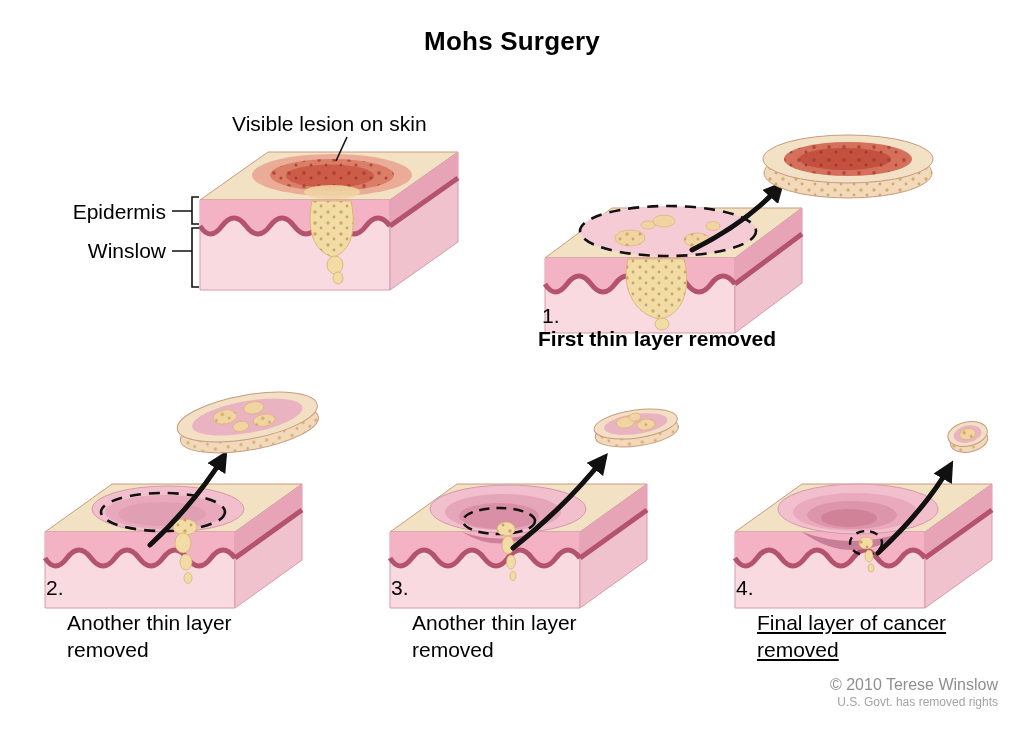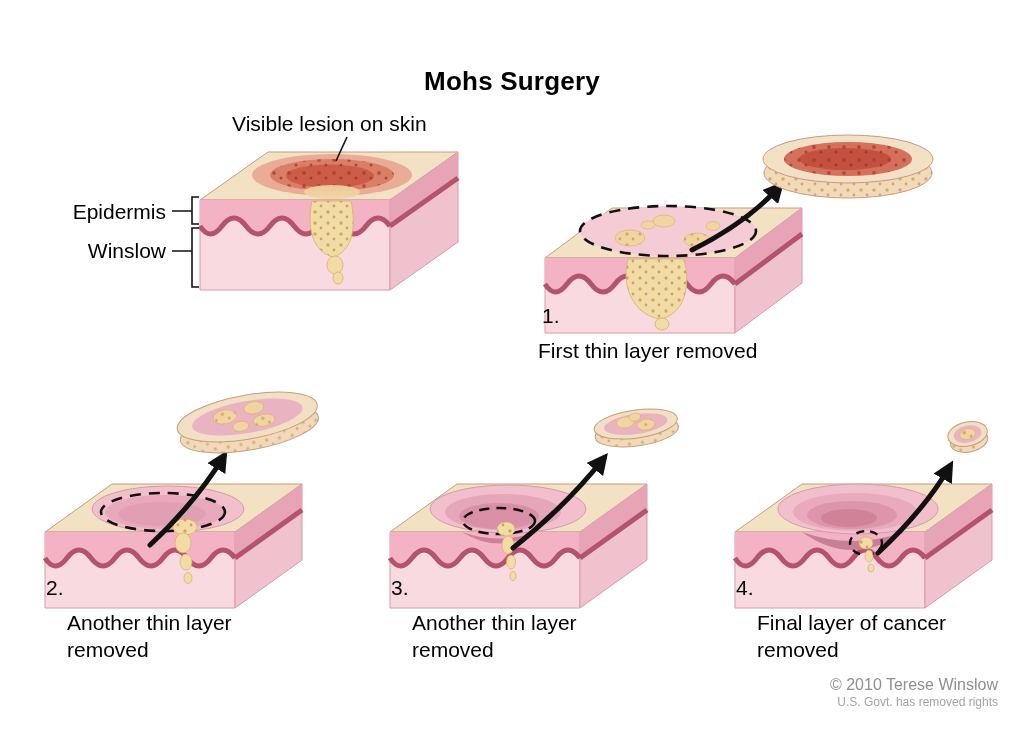--- a/index.html
+++ b/index.html
@@ -5,21 +5,21 @@
   * { box-sizing: border-box; }
   html, body { margin: 0; padding: 0; background: #ffffff; }
   .page {
     position: relative; width: 1024px; height: 731px; background: #ffffff;
     font-family: "Liberation Sans", "DejaVu Sans", sans-serif; color: #000;
     overflow: hidden;
   }
   .svg-layer { position: absolute; left: 0; top: 0; }
   .title {
     position: absolute; top: 26px; left: 0; width: 100%; text-align: center;
-    font-size: 26px; font-weight: bold; letter-spacing: .2px; margin-top: 40px;
+    font-size: 26px; font-weight: bold; letter-spacing: .2px;
   }
   .label { position: absolute; font-size: 21px; line-height: 1.25; white-space: nowrap; }
   .label.right { text-align: right; }
   .num { position: absolute; font-size: 21px; }
   .caption { position: absolute; font-size: 21px; line-height: 1.28; }
   .nowrap { white-space: nowrap; }
   .credit { position: absolute; right: 26px; top: 676px; text-align: right; }
   .credit .l1 { font-size: 16px; color: #8f8f8f; text-align: center; }
   .credit .l2 { font-size: 12px; color: #a3a3a3; margin-top: 1px; }
 </style>
@@ -209,29 +209,29 @@
     </g>
   </svg>
 
   <div class="title">Mohs Surgery</div>
 
   <div class="label" style="left:232px; top:111px;">Visible lesion on skin</div>
   <div class="label right" style="left:46px; top:199px; width:120px;">Epidermis</div>
   <div class="label right" style="left:46px; top:238px; width:120px;">Winslow</div>
 
   <div class="num" style="left:542px; top:304px;">1.</div>
-  <div class="caption nowrap" style="left:538px; top:338px;">First thin layer removed</div>
+  <div class="caption nowrap" style="left:538px; top:326px;font-weight:bold;">First thin layer removed</div>
 
   <div class="num" style="left:46px; top:576px;">2.</div>
   <div class="caption" style="left:67px; top:610px; width:225px;">Another thin layer removed</div>
 
   <div class="num" style="left:391px; top:576px;">3.</div>
   <div class="caption" style="left:412px; top:610px; width:225px;">Another thin layer removed</div>
 
   <div class="num" style="left:736px; top:576px;">4.</div>
-  <div class="caption" style="left:757px; top:610px; width:240px;">Final layer of cancer removed</div>
+  <div class="caption" style="left:757px; top:610px; width:240px;text-decoration:underline;">Final layer of cancer removed</div>
 
   <div class="credit">
     <div class="l1">© 2010 Terese Winslow</div>
     <div class="l2">U.S. Govt. has removed rights</div>
   </div>
 
 </div>
 
 </body></html>

